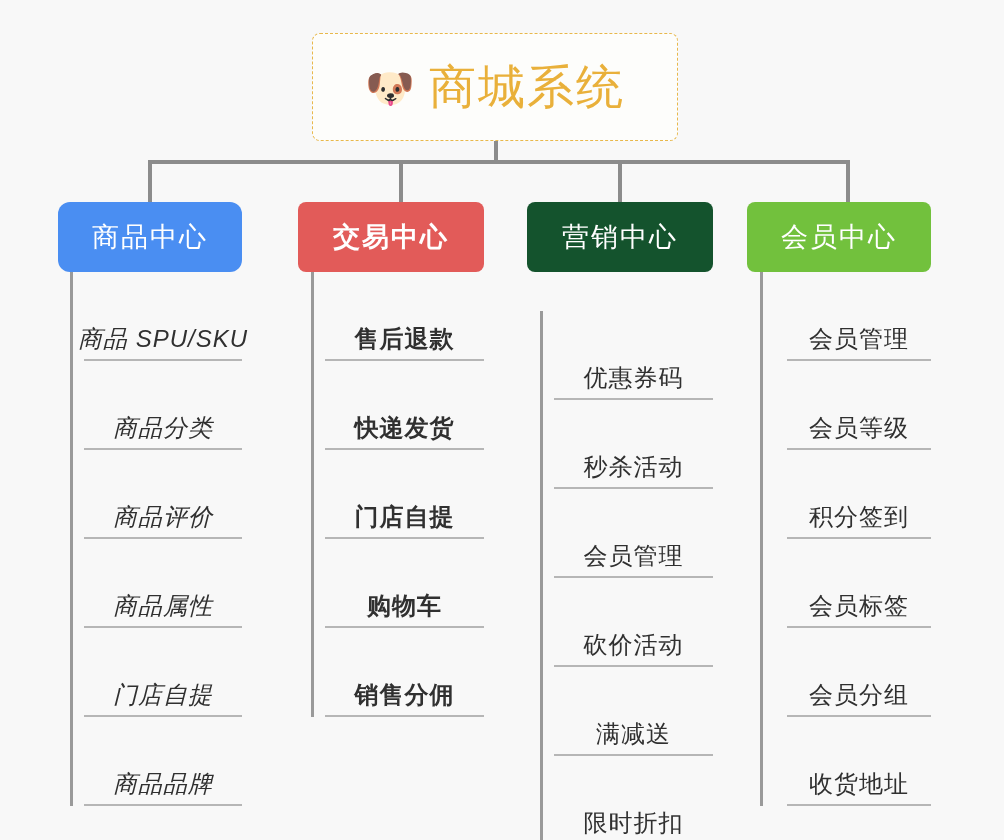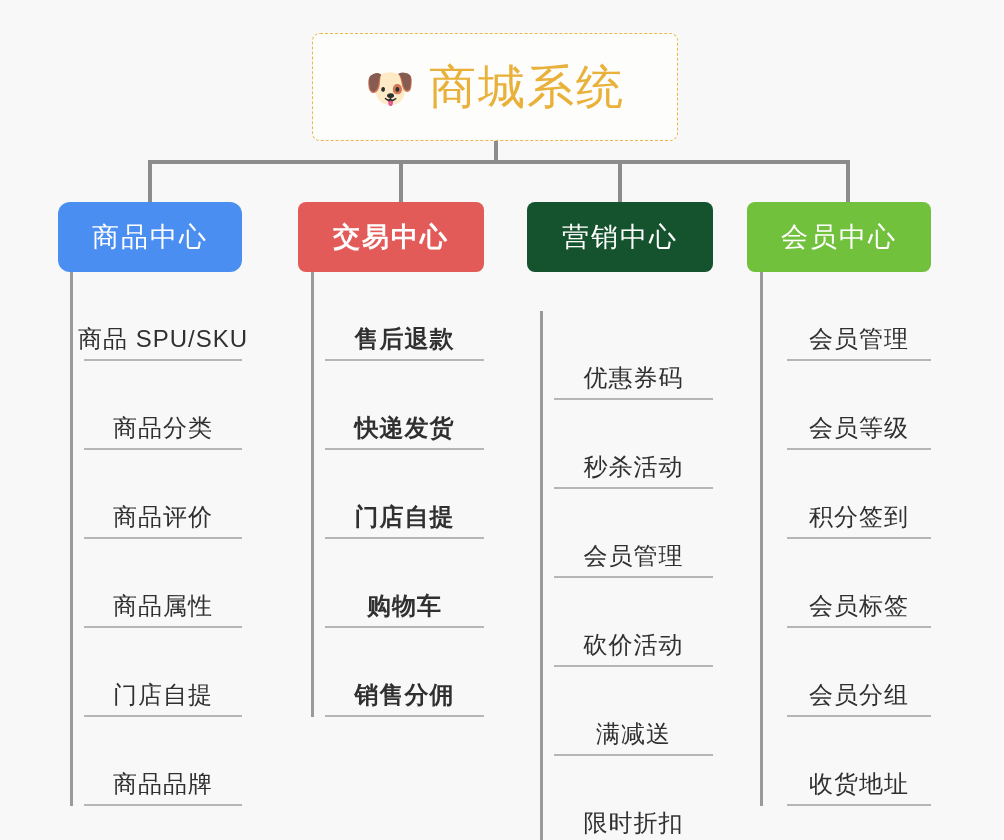--- a/index.html
+++ b/index.html
@@ -130,21 +130,21 @@
 
   <div id="cat-connectors">
       <div class="conn conn-v-cat" style="left: 148px;"></div>
       <div class="conn conn-v-cat" style="left: 399px;"></div>
       <div class="conn conn-v-cat" style="left: 618px;"></div>
       <div class="conn conn-v-cat" style="left: 846px;"></div>
     </div>
   <div id="columns">
       <div class="column" style="left: 58px; width: 184px;">
         <div class="cat-box" style="background: rgb(74, 142, 242); border-radius: 12px;">商品中心</div>
-        <div class="leaf-list" style="margin-left: 12px;">
+        <div class="leaf-list" style="margin-left: 12px; font-style: italic;">
           <div class="leaf-item">
             <span class="leaf-label">商品 SPU/SKU</span>
           </div>
           <div class="leaf-item">
             <span class="leaf-label">商品分类</span>
           </div>
           <div class="leaf-item">
             <span class="leaf-label">商品评价</span>
           </div>
           <div class="leaf-item">

